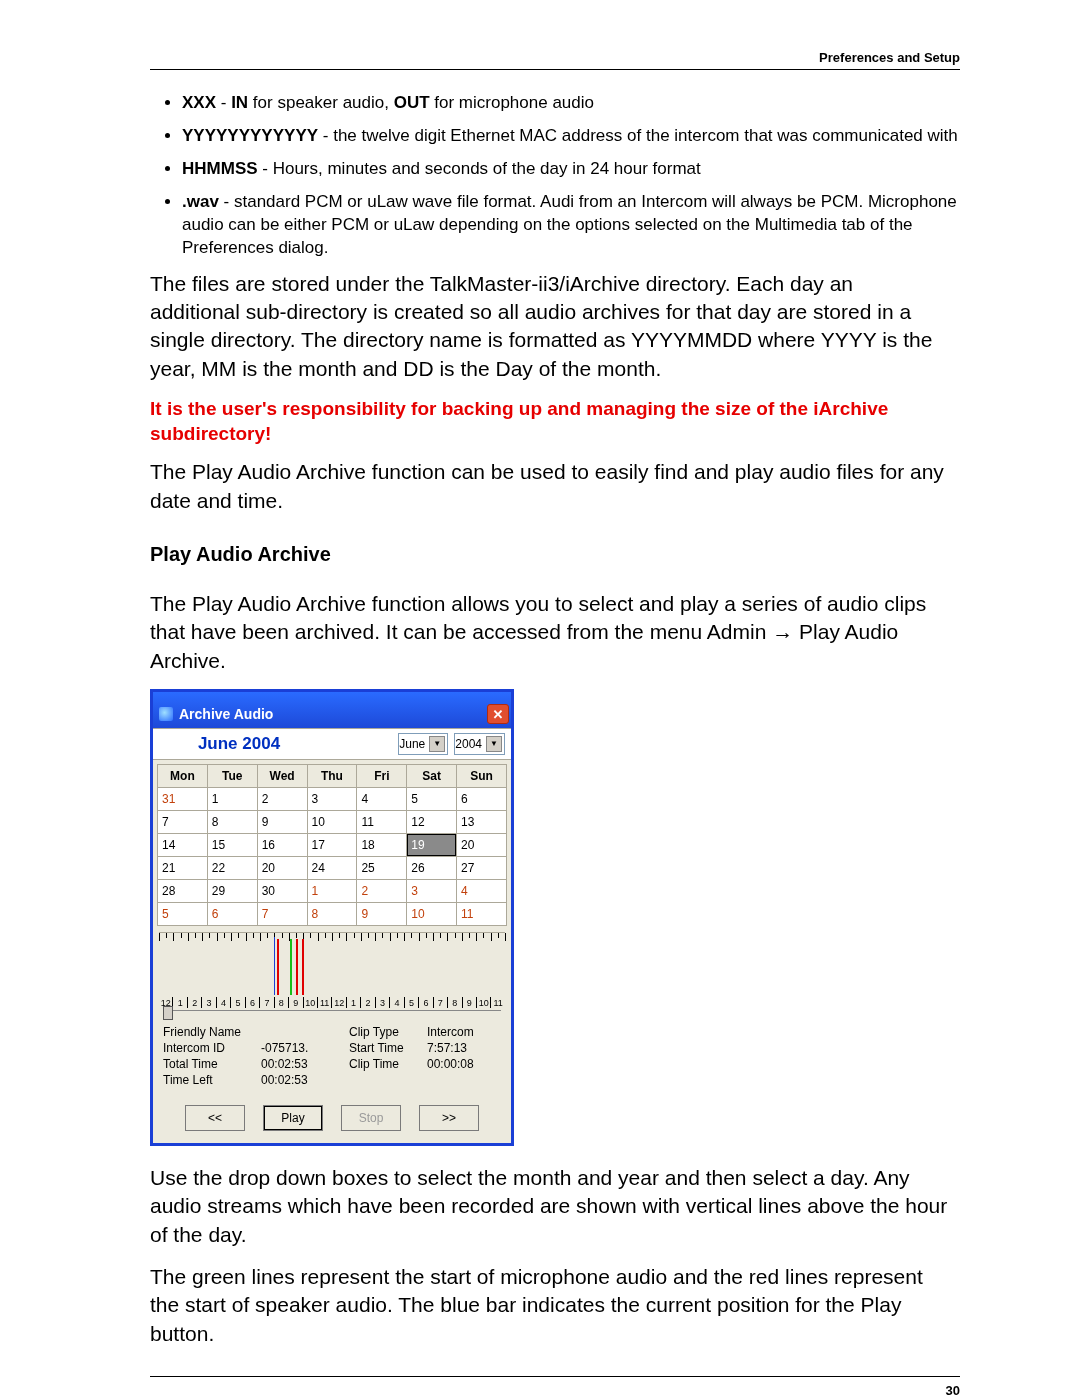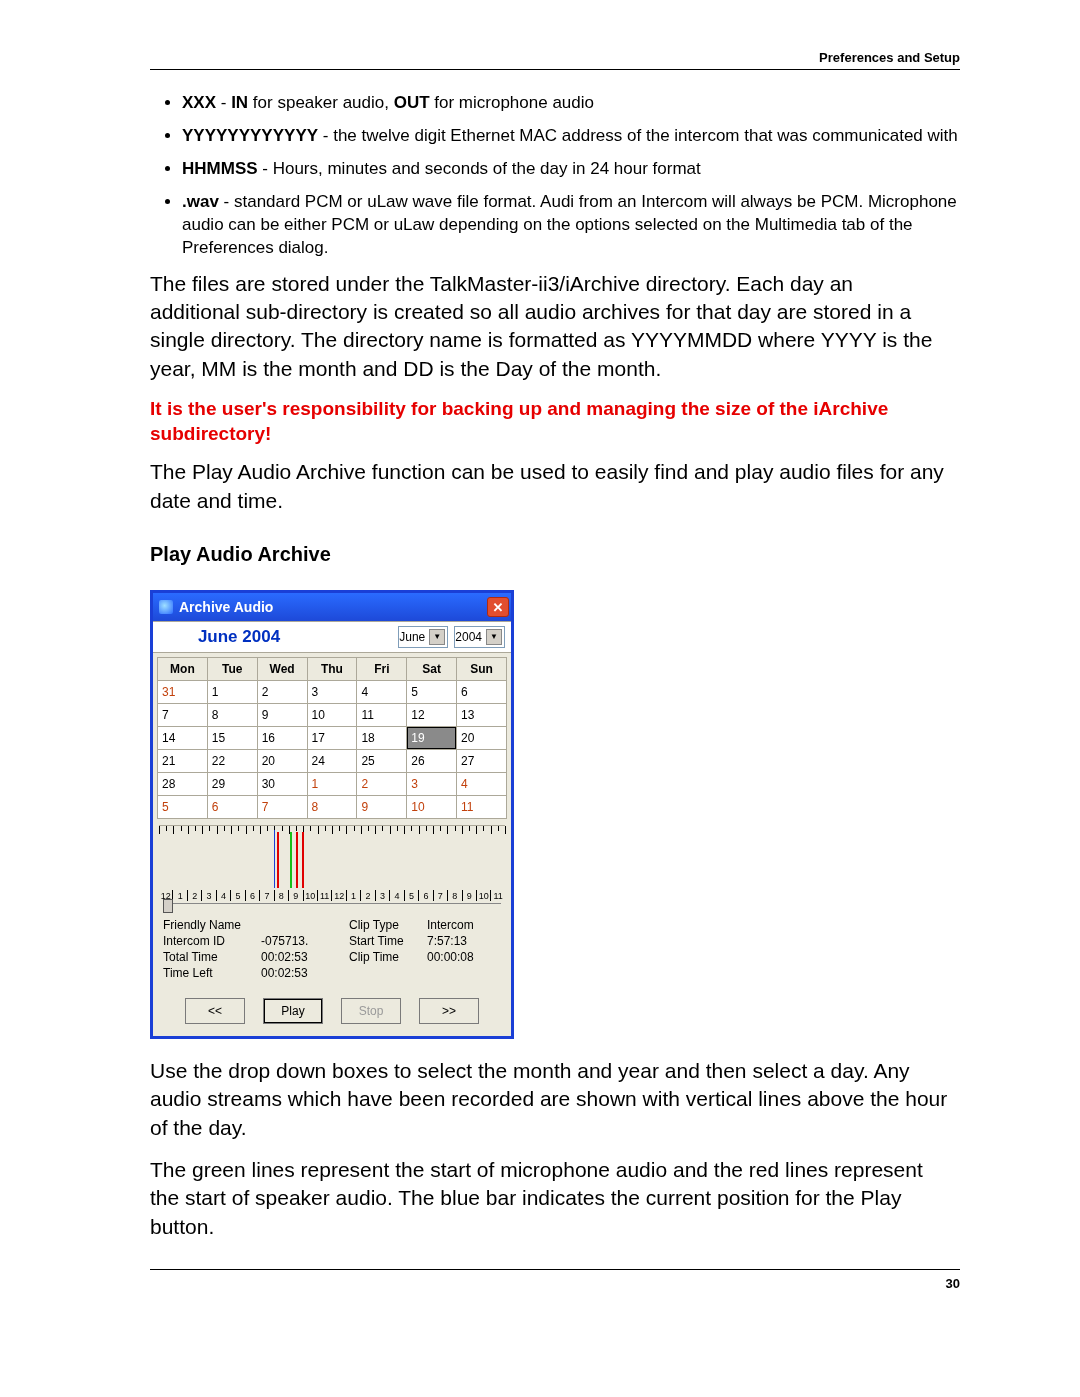--- a/index.html
+++ b/index.html
@@ -73,21 +73,21 @@
     font-size: 12px;
     margin: 8px 0 18px 0;
   }
   .titlebar {
     display: flex;
     align-items: center;
     justify-content: space-between;
     height: 28px;
     background: linear-gradient(#2a6bff, #1d49d8);
     color: #fff;
-    padding: 0 2px 0 6px;
+    padding: 8px 2px 0 6px;
   }
   .titlebar-left {
     display: flex;
     align-items: center;
     gap: 6px;
     font-weight: bold;
     font-size: 14px;
   }
   .win-icon {
     width: 14px;
@@ -270,20 +270,21 @@
     <li>
       <b>.wav</b><span> - standard PCM or uLaw wave file format. Audi from an Intercom will always be PCM. Microphone audio can be either PCM or uLaw depending on the options selected on the Multimedia tab of the Preferences dialog.</span>
     </li>
   </ul>
 
   <p class="body">The files are stored under the TalkMaster-ii3/iArchive directory.  Each day an additional sub-directory is created so all audio archives for that day are stored in a single directory.  The directory name is formatted as YYYYMMDD where YYYY is the year, MM is the month and DD is the Day of the month.</p>
   <div class="warning">It is the user's responsibility for backing up and managing the size of the iArchive subdirectory!</div>
   <p class="body">The Play Audio Archive function can be used to easily find and play audio files for any date and time.</p>
 
   <h2 class="section">Play Audio Archive</h2>
+  <p class="body">The Play Audio Archive function allows you to select and play a series of audio clips that have been archived. It can be accessed from the menu Admin → Play Audio Archive.</p>
 
   <div class="win">
     <div class="titlebar">
       <div class="titlebar-left">
         <span class="win-icon"></span>
         <span>Archive Audio</span>
       </div>
       <div class="close-btn">
         <span>✕</span>
       </div>

